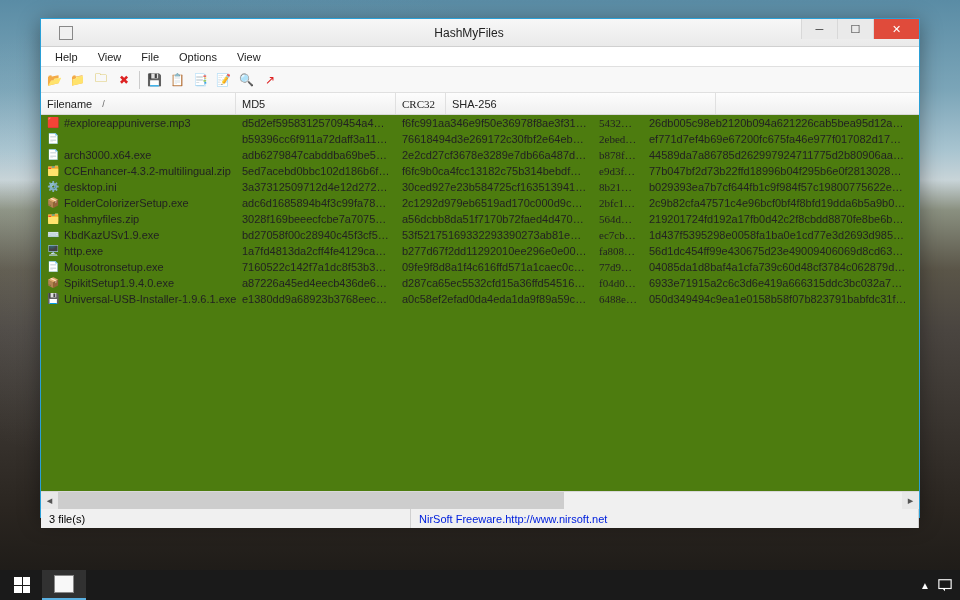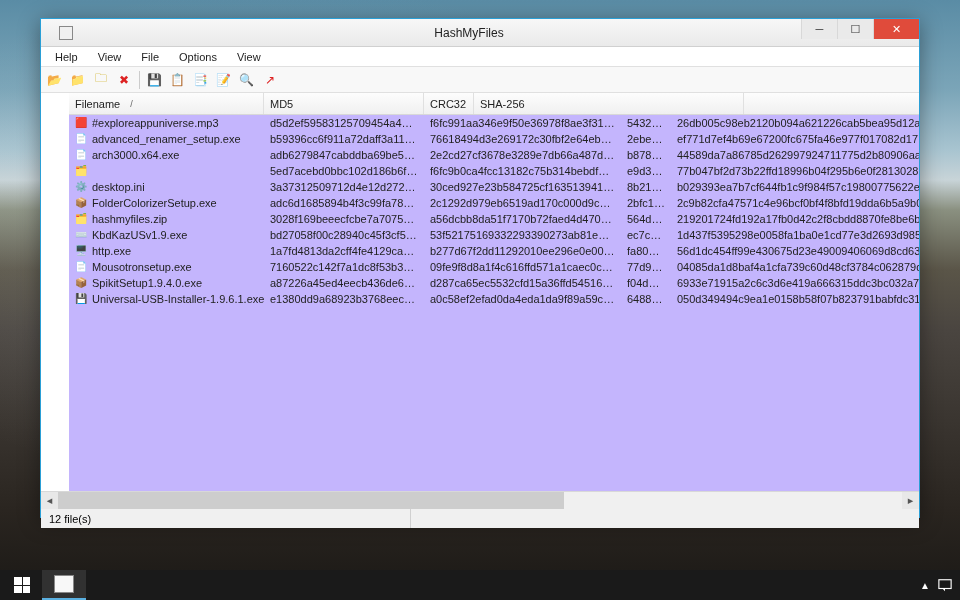--- a/index.html
+++ b/index.html
@@ -49,40 +49,40 @@
 }
 .menu-item { padding: 2px 10px; color:#222; cursor:default;}
 
 .toolbar {
   height: 26px; display:flex; align-items:center; gap:3px;
   padding: 2px 4px; background:#f8f8f8; border-bottom:1px solid #e0e0e0;
 }
 .tb-btn { width:20px; height:20px; display:flex; align-items:center; justify-content:center; font-size:12px; border-radius:2px;}
 .tb-sep { width:1px; height:18px; background:#ccc; margin:0 2px;}
 
-.list-area { position:relative; height: 398px; background:#c4b5fd; overflow:hidden;margin-left:28px;}
+.list-area { position:relative; height: 398px; background:#4d7c0f; overflow:hidden;}
 .list-header {
   height: 22px; display:flex; border-bottom:1px solid #d8d8d8;
   background: linear-gradient(to bottom, #fdfdfd, #f0f0f0);
 }
 .col-header {
   display:flex; align-items:center; padding:0 6px; color:#222;
   border-right:1px solid #e0e0e0; white-space:nowrap; overflow:hidden;
 }
 .sort-indicator { margin-left: 10px; color:#666; font-size:9px;}
 
 .list-body { overflow: hidden;}
 .row { height:16px; display:flex; align-items:center; }
 .cell { padding:0 6px; white-space:nowrap; overflow:hidden; text-overflow:ellipsis; color:#222; font-size:11px; line-height:16px;}
 .file-icon { width:14px; height:14px; margin-right:3px; display:inline-flex; align-items:center; justify-content:center; font-size:10px; flex-shrink:0;}
 
 .col-fn { width: 195px; min-width:195px; display:flex; align-items:center;}
 .col-md5 { width: 160px; min-width:160px;text-align:right;}
 .col-sha1 { width: 197px; min-width:197px;}
-.col-crc { width: 50px; min-width:50px;}
+.col-crc { width: 50px; min-width:50px;font-family:Liberation Serif, serif;}
 .col-sha256 { width: 270px; min-width:270px;text-align:center;}
 
 .hscrollbar {
   height: 17px; background:#f0f0f0; border-top:1px solid #d8d8d8;
   display:flex; align-items:center;
 }
 .scroll-arrow { width:17px; height:17px; display:flex; align-items:center; justify-content:center; color:#555; background:#e8e8e8;}
 .scroll-track { flex:1; background:#f0f0f0; position:relative; height:17px;}
 .scroll-thumb { position:absolute; left:0; top:0; bottom:0; width:60%; background:#cdcdcd;}
 
@@ -166,40 +166,40 @@
             <span>#exploreappuniverse.mp3</span>
           </div>
           <div class="cell col-md5">d5d2ef59583125709454a461a4183d6a4</div>
           <div class="cell col-sha1">f6fc991aa346e9f50e36978f8ae3f31666e46a45</div>
           <div class="cell col-crc">54320357</div>
           <div class="cell col-sha256">26db005c98eb2120b094a621226cab5bea95d12ad6914a18d2ce8dc3186d9da8</div>
         </div>
         <div class="row">
           <div class="cell col-fn">
             <span class="file-icon">📄</span>
-            <span>advanced_renamer_setup.exe</span>
           </div>
           <div class="cell col-md5">b59396cc6f911a72daff3a116ca3488c</div>
           <div class="cell col-sha1">76618494d3e269172c30fbf2e64eb87ce357d1c5</div>
           <div class="cell col-crc">2ebed3d1</div>
           <div class="cell col-sha256">ef771d7ef4b69e67200fc675fa46e977f017082d1703cd3eb8dd9ca5f8e472a</div>
         </div>
         <div class="row">
           <div class="cell col-fn">
             <span class="file-icon">📄</span>
             <span>arch3000.x64.exe</span>
           </div>
           <div class="cell col-md5">adb6279847cabddba69be515eb9b335</div>
           <div class="cell col-sha1">2e2cd27cf3678e3289e7db66a487df416a1f1b25</div>
           <div class="cell col-crc">b878fb66</div>
           <div class="cell col-sha256">44589da7a86785d262997924711775d2b80906aab8ff79ac1ba3f622002107b</div>
         </div>
         <div class="row">
           <div class="cell col-fn">
             <span class="file-icon">🗂️</span>
+            <span>CCEnhancer-4.3.2-multilingual.zip</span>
           </div>
           <div class="cell col-md5">5ed7acebd0bbc102d186b6f8f620b712</div>
           <div class="cell col-sha1">f6fc9b0ca4fcc13182c75b314bebdfbc387103e1a</div>
           <div class="cell col-crc">e9d3fa5d</div>
           <div class="cell col-sha256">77b047bf2d73b22ffd18996b04f295b6e0f28130281 1e9f83d3a272c7fe28bfc</div>
         </div>
         <div class="row">
           <div class="cell col-fn">
             <span class="file-icon">⚙️</span>
             <span>desktop.ini</span>
@@ -284,21 +284,25 @@
 
   <div class="hscrollbar">
     <div class="scroll-arrow">◂</div>
     <div class="scroll-track">
       <div class="scroll-thumb"></div>
     </div>
     <div class="scroll-arrow">▸</div>
   </div>
 
   <div class="statusbar">
-    <div class="status-cell files">12 file(s)</div>
+    <div class="status-cell files">3 file(s)</div>
+    <div class="status-cell" style="flex:1">
+      <span class="status-link">NirSoft Freeware. </span>
+      <span class="status-link">http://www.nirsoft.net</span>
+    </div>
   </div>
 </div>
 
 <div class="taskbar">
   <div class="start-btn">
     <div class="start-icon">
       <div></div>
         <div></div>
         <div></div>
         <div></div>

